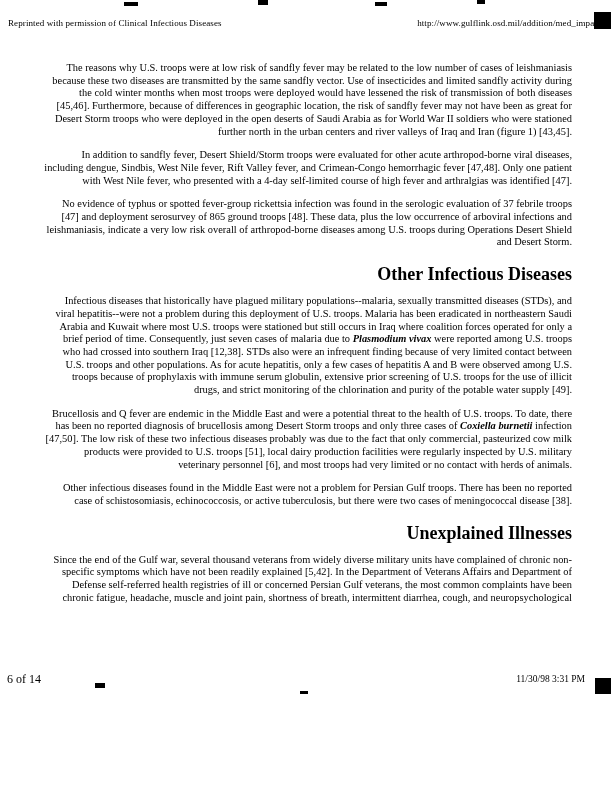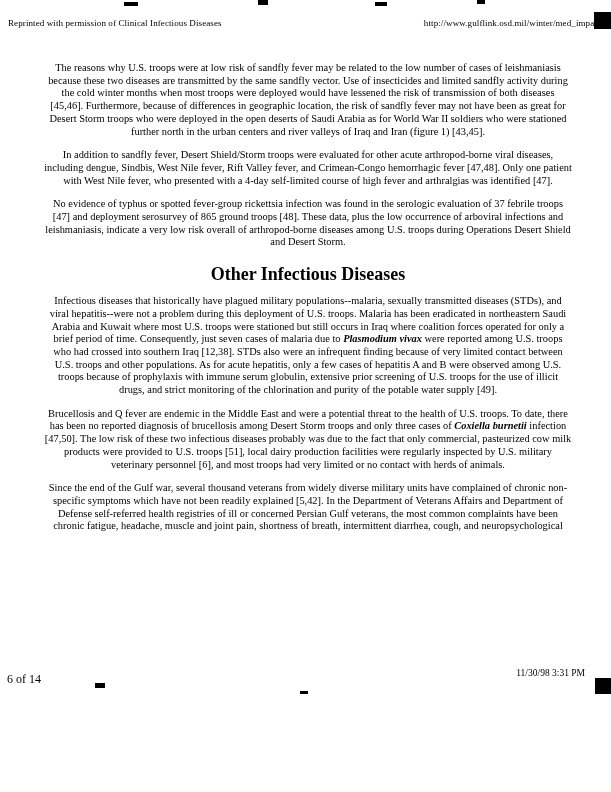--- a/index.html
+++ b/index.html
@@ -27,21 +27,21 @@
     font-size: 9px;
     letter-spacing: 0.1px;
   }
   .document-body {
     position: absolute;
     top: 62px;
     left: 44px;
     width: 528px;
     font-size: 10.4px;
     line-height: 12.7px;
-    text-align: center;
+    text-align: right;
   }
   .document-body p {
     margin: 0 0 11px 0;
   }
   .document-body h2 {
     font-size: 18px;
     line-height: 15px;
     font-weight: bold;
     margin: 18px 0 13px 0;
     font-family: "Liberation Serif", serif;
@@ -52,21 +52,21 @@
   }
   .footer-left {
     position: absolute;
     left: 7px;
     bottom: 9px;
     font-size: 12px;
   }
   .footer-right {
     position: absolute;
     right: 26px;
-    bottom: 18px;
+    bottom: 12px;
     font-size: 9.5px;
   }
   .artifact {
     position: absolute;
     background: #000000;
   }
   .a-top-right   { top: 12px; right: 0; width: 17px; height: 17px; }
   .a-bot-right   { bottom: 2px; right: 0; width: 16px; height: 16px; }
   .a-dash-1      { top: 2px; left: 124px; width: 14px; height: 4px; }
   .a-dash-2      { top: 0;   left: 258px; width: 10px; height: 5px; }
@@ -84,35 +84,37 @@
   <div class="artifact a-dash-2"></div>
   <div class="artifact a-dash-3"></div>
   <div class="artifact a-dash-4"></div>
   <div class="artifact a-top-right"></div>
   <div class="artifact a-bot-right"></div>
   <div class="artifact a-dash-5"></div>
   <div class="artifact a-dash-6"></div>
 
   <div class="page-header">
     <span>Reprinted with permission of Clinical Infectious Diseases</span>
-    <span>http://www.gulflink.osd.mil/winter/med_impact</span>
+    <span>http://www.gulflink.osd.mil/addition/med_impact</span>
   </div>
 
   <div class="document-body">
     <p>The reasons why U.S. troops were at low risk of sandfly fever may be related to the low number of cases of leishmaniasis because these two diseases are transmitted by the same sandfly vector. Use of insecticides and limited sandfly activity during the cold winter months when most troops were deployed would have lessened the risk of transmission of both diseases [45,46]. Furthermore, because of differences in geographic location, the risk of sandfly fever may not have been as great for Desert Storm troops who were deployed in the open deserts of Saudi Arabia as for World War II soldiers who were stationed further north in the urban centers and river valleys of Iraq and Iran (figure 1) [43,45].</p>
     <p>In addition to sandfly fever, Desert Shield/Storm troops were evaluated for other acute arthropod-borne viral diseases, including dengue, Sindbis, West Nile fever, Rift Valley fever, and Crimean-Congo hemorrhagic fever [47,48]. Only one patient with West Nile fever, who presented with a 4-day self-limited course of high fever and arthralgias was identified [47].</p>
     <p>No evidence of typhus or spotted fever-group rickettsia infection was found in the serologic evaluation of 37 febrile troops [47] and deployment serosurvey of 865 ground troops [48]. These data, plus the low occurrence of arboviral infections and leishmaniasis, indicate a very low risk overall of arthropod-borne diseases among U.S. troops during Operations Desert Shield and Desert Storm.</p>
 
     <h2>Other Infectious Diseases</h2>
 
     <p><span>Infectious diseases that historically have plagued military populations--malaria, sexually transmitted diseases (STDs), and viral hepatitis--were not a problem during this deployment of U.S. troops. Malaria has been eradicated in northeastern Saudi Arabia and Kuwait where most U.S. troops were stationed but still occurs in Iraq where coalition forces operated for only a brief period of time. Consequently, just seven cases of malaria due to </span><em>Plasmodium vivax</em><span> were reported among U.S. troops who had crossed into southern Iraq [12,38]. STDs also were an infrequent finding because of very limited contact between U.S. troops and other populations. As for acute hepatitis, only a few cases of hepatitis A and B were observed among U.S. troops because of prophylaxis with immune serum globulin, extensive prior screening of U.S. troops for the use of illicit drugs, and strict monitoring of the chlorination and purity of the potable water supply [49].</span></p>
 
     <p><span>Brucellosis and Q fever are endemic in the Middle East and were a potential threat to the health of U.S. troops. To date, there has been no reported diagnosis of brucellosis among Desert Storm troops and only three cases of </span><em>Coxiella burnetii</em><span> infection [47,50]. The low risk of these two infectious diseases probably was due to the fact that only commercial, pasteurized cow milk products were provided to U.S. troops [51], local dairy production facilities were regularly inspected by U.S. military veterinary personnel [6], and most troops had very limited or no contact with herds of animals.</span></p>
 
+    <p>Other infectious diseases found in the Middle East were not a problem for Persian Gulf troops. There has been no reported case of schistosomiasis, echinococcosis, or active tuberculosis, but there were two cases of meningococcal disease [38].</p>
 
+    <h2>Unexplained Illnesses</h2>
 
     <p>Since the end of the Gulf war, several thousand veterans from widely diverse military units have complained of chronic non-specific symptoms which have not been readily explained [5,42]. In the Department of Veterans Affairs and Department of Defense self-referred health registries of ill or concerned Persian Gulf veterans, the most common complaints have been chronic fatigue, headache, muscle and joint pain, shortness of breath, intermittent diarrhea, cough, and neuropsychological</p>
   </div>
 
   <div class="footer-left">6 of 14</div>
   <div class="footer-right">11/30/98 3:31 PM</div>
 
 </div>
 
 </body></html>

